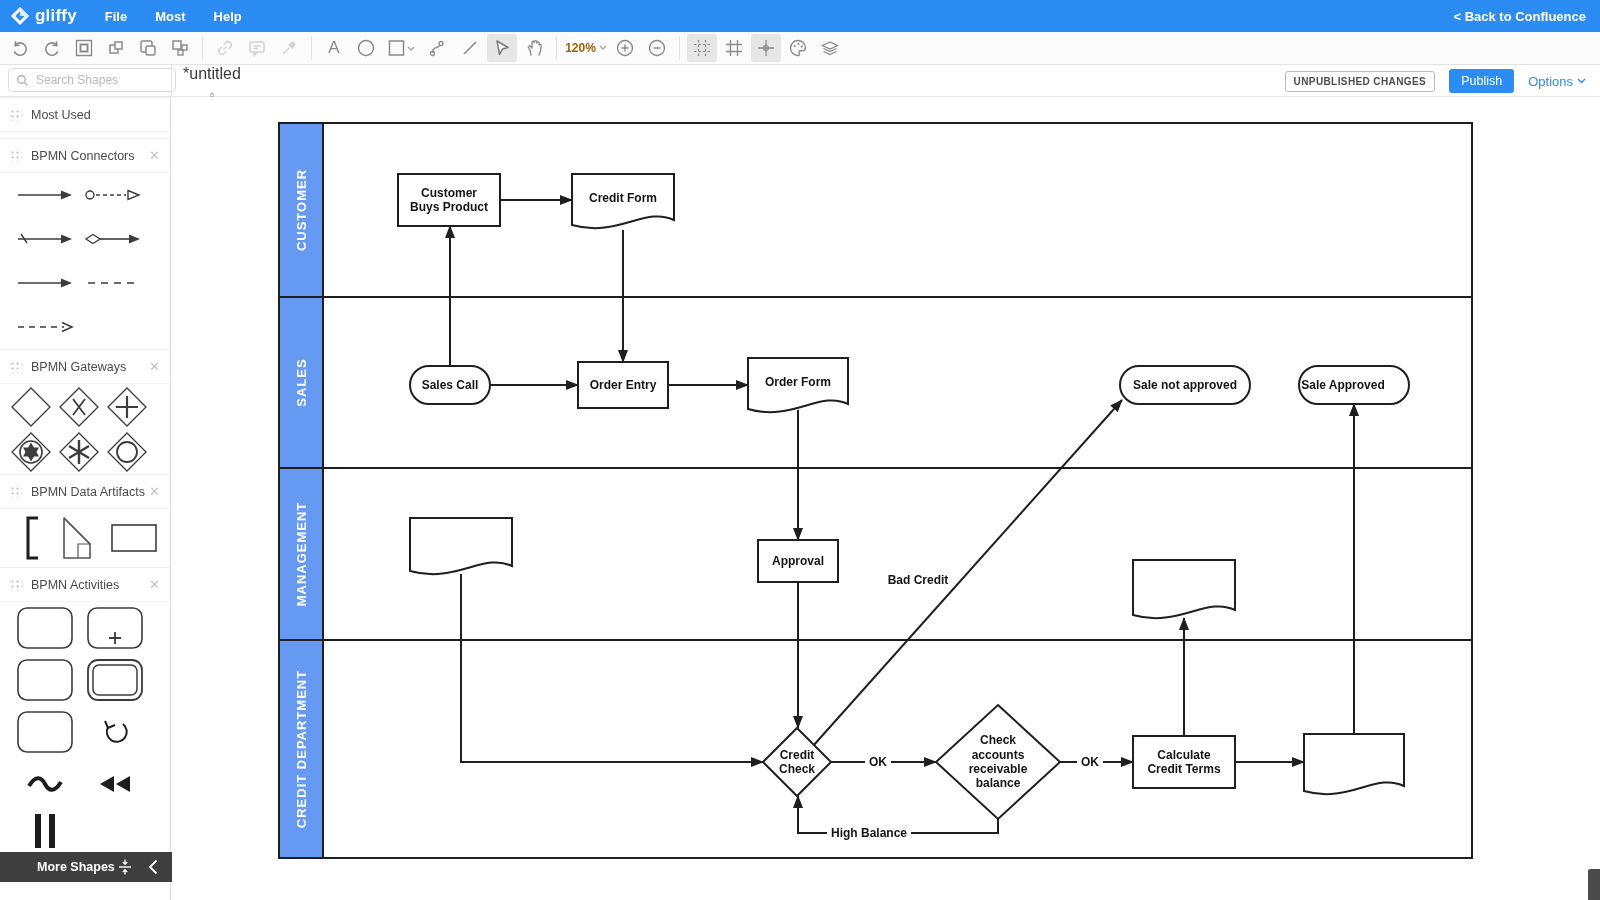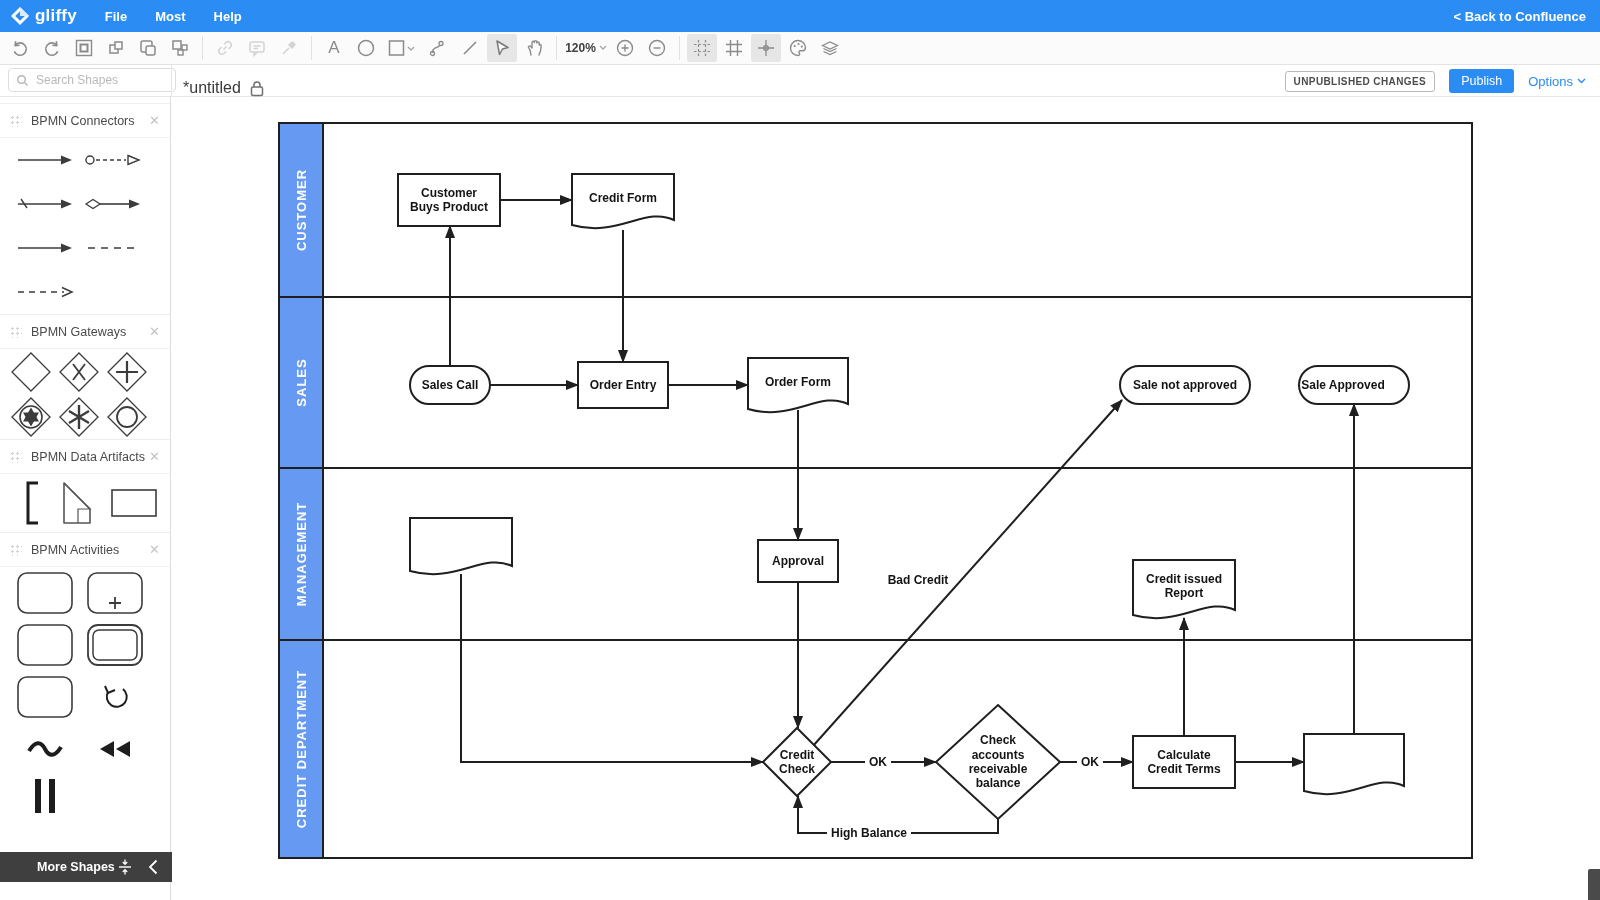--- a/index.html
+++ b/index.html
@@ -18,33 +18,33 @@
   
   .toolbar{position:absolute;left:0;top:32px;width:1600px;height:33px;background:#fbfbfb;
            border-bottom:1px solid #e3e3e3;display:flex;align-items:center;padding-left:4px;
            box-sizing:border-box;z-index:29;}
   .tbtn{width:30px;height:28px;display:flex;align-items:center;justify-content:center;
         margin:0 1px;border-radius:3px;color:#8b8b8b;font-size:17px;cursor:pointer;flex:none;}
   .tbtn.active{background:#e6e6e6;}
   .tbtn.disabled{opacity:.35;cursor:default;}
   .tsep{width:1px;height:24px;background:#e2e2e2;margin:0 6px;flex:none;}
   .zoom-level{width:46px;height:28px;display:flex;align-items:center;justify-content:center;
-              font-size:12px;font-weight:bold;color:#404040;cursor:pointer;gap:3px;flex:none;}
+              font-size:12px;font-weight:bold;color:#a16207;cursor:pointer;gap:3px;flex:none;}
   .tbtn svg{display:block;}
 
   
   .titlebar{position:absolute;left:0;top:65px;width:1600px;height:32px;background:#fff;
             border-bottom:1px solid #e6e6e6;box-sizing:border-box;z-index:28;}
   .search-box{position:absolute;left:8px;top:3px;width:168px;height:24px;border:1px solid #ddd;
               border-radius:4px;display:flex;align-items:center;padding-left:7px;background:#fff;box-sizing:border-box;}
   .search-box input{border:none;outline:none;font-size:12px;color:#444;width:110px;margin-left:5px;
                     font-family:"Liberation Sans",sans-serif;}
   .search-box input::placeholder{color:#b9b9b9;}
   .tb-divider{position:absolute;left:171px;top:0;width:1px;height:32px;background:#e6e6e6;}
-  .doc-title{position:absolute;left:183px;top:0;height:32px;display:flex;align-items:flex-end;gap:9px;}
+  .doc-title{position:absolute;left:183px;top:0;height:32px;display:flex;align-items:center;gap:9px;flex-direction:column;}
   .doc-title-text{font-size:16px;color:#3a3a3a;cursor:text;}
   .right-controls{position:absolute;right:14px;top:0;height:32px;display:flex;align-items:center;gap:14px;}
   .unpub-badge{border:1px solid #b9b9b9;border-radius:3px;color:#4c4c4c;font-size:10px;font-weight:bold;
                letter-spacing:.4px;padding:4px 8px;}
   .publish-btn{background:#2b8cf4;color:#fff;border:none;border-radius:3px;font-size:12.5px;
                padding:5px 12px;cursor:pointer;font-family:"Liberation Sans",sans-serif;}
   .options-btn{color:#2b8cf4;font-size:13px;display:flex;align-items:center;gap:4px;cursor:pointer;}
 
   
   .sidebar{position:absolute;left:0;top:97px;width:171px;height:803px;background:#fff;
@@ -267,20 +267,24 @@
       <span>Options</span>
       <svg width="9" height="6" viewBox="0 0 9 6">
         <path d="M1 1 l3.5 3.5 3.5-3.5" fill="none" stroke="#2b8cf4" stroke-width="1.4"></path>
       </svg>
     </span>
   </div>
 </div>
 
 <div class="sidebar">
 
+  <div class="section-h">
+    <span class="drag-dots"></span>
+    <span class="section-title">Most Used</span>
+  </div>
   <div class="gap6"></div>
 
   <div class="section-h">
     <span class="drag-dots"></span>
     <span class="section-title">BPMN Connectors</span>
     <span class="close-x">✕</span>
   </div>
   <div class="shape-row" style="height:44px;">
     <div class="thumb">
       <svg width="58" height="14" viewBox="0 0 58 14">
@@ -541,22 +545,20 @@
 <div id="labels">
     <div class="node-label" style="left: 398px; top: 174px; width: 102px; height: 52px;">Customer
 Buys Product</div>
     <div class="node-label" style="left: 572px; top: 170px; width: 102px; height: 56px;">Credit Form</div>
     <div class="node-label" style="left: 410px; top: 366px; width: 80px; height: 38px;">Sales Call</div>
     <div class="node-label" style="left: 578px; top: 362px; width: 90px; height: 46px;">Order Entry</div>
     <div class="node-label" style="left: 748px; top: 354px; width: 100px; height: 56px;">Order Form</div>
     <div class="node-label" style="left: 1120px; top: 366px; width: 130px; height: 38px;">Sale not approved</div>
     <div class="node-label" style="left: 1299px; top: 366px; width: 88px; height: 38px;">Sale Approved</div>
     <div class="node-label" style="left: 758px; top: 540px; width: 80px; height: 42px;">Approval</div>
-    <div class="node-label" style="left: 1133px; top: 556px; width: 102px; height: 60px;">Credit issued
-Report</div>
     <div class="node-label" style="left: 763px; top: 728px; width: 68px; height: 68px;">Credit
 Check</div>
     <div class="node-label" style="left: 936px; top: 705px; width: 124px; height: 114px;">Check
 accounts
 receivable
 balance</div>
     <div class="node-label" style="left: 1133px; top: 736px; width: 102px; height: 52px;">Calculate
 Credit Terms</div>
     <div class="edge-label" style="left: 878px; top: 762px;">OK</div>
     <div class="edge-label" style="left: 1090px; top: 762px;">OK</div>

